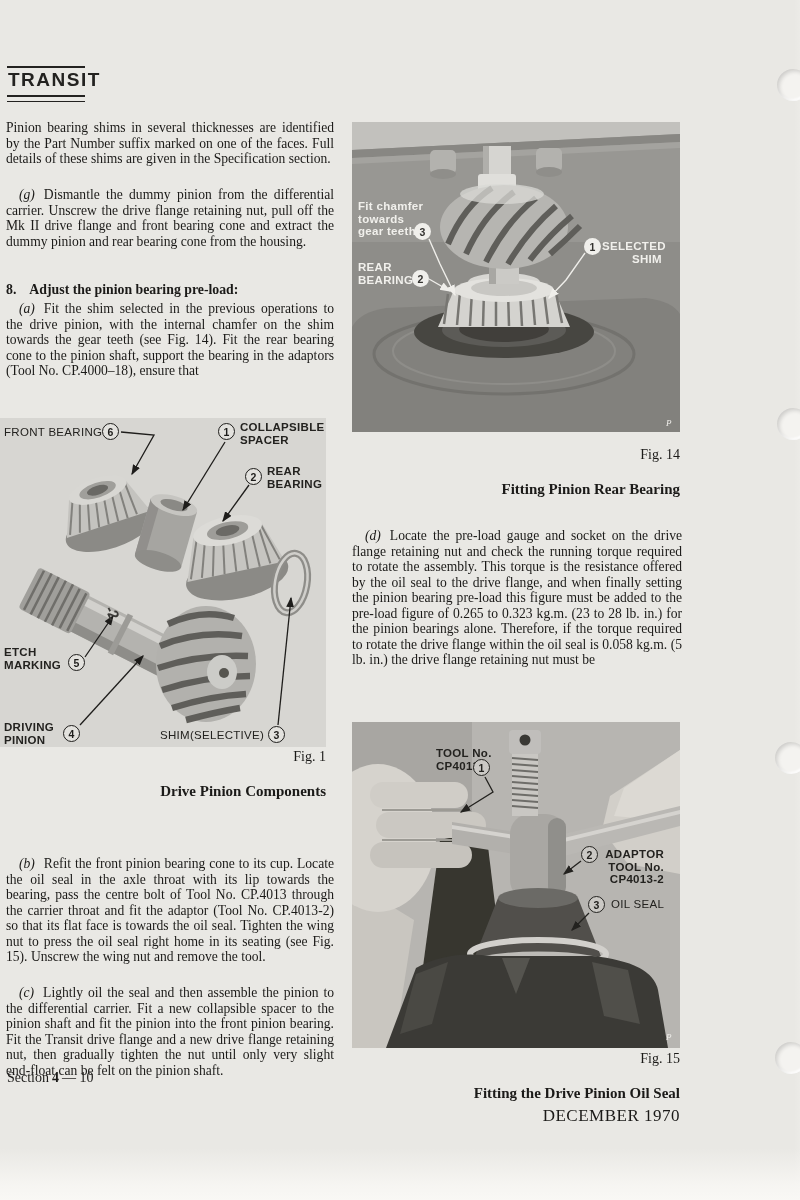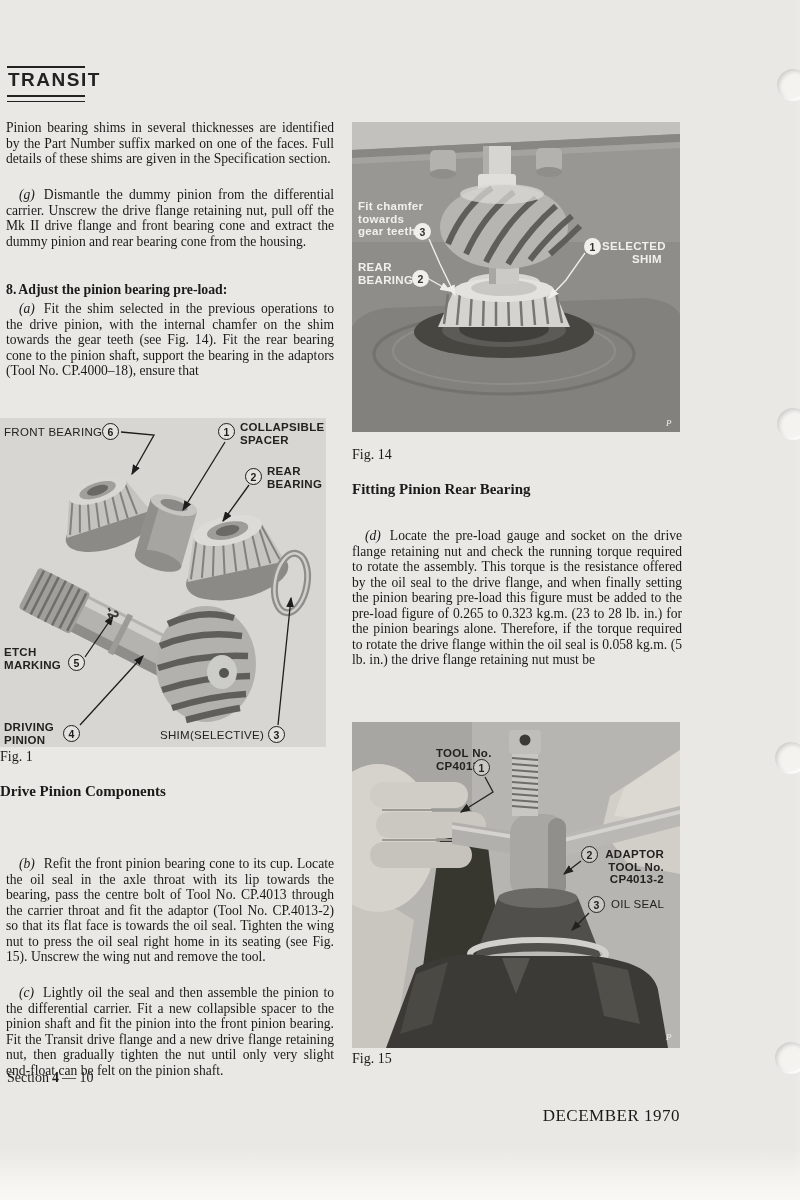--- a/index.html
+++ b/index.html
@@ -17,40 +17,40 @@
   .masthead .rule.thin{height:1.5px;margin-top:3.5px;}
   .masthead .title{font-family:"Liberation Sans",sans-serif;font-weight:bold;font-size:19px;
         letter-spacing:1.5px;color:#232220;padding:1px 0 1px 1px;}
   
   .para{position:absolute;left:6px;width:328px;margin:0;font-size:13.6px;line-height:15.5px;
         text-align:justify;}
   .para.right{left:352px;width:330px;}
   .indent{text-indent:13px;}
   .plabel{font-style:italic;margin-right:9px;}
   .h8{position:absolute;left:6px;width:328px;margin:0;font-size:13.8px;font-weight:bold;}
-  .h8 .htext{margin-left:2px;}
+  .h8 .htext{margin-left:13px;}
   
   .fig{position:absolute;overflow:hidden;}
   .fig svg{position:absolute;left:0;top:0;}
   .lbl{position:absolute;font-family:"Liberation Sans",sans-serif;font-size:11.5px;
         line-height:12.5px;letter-spacing:0.3px;white-space:nowrap;}
   .lbl span{display:block;font-weight:bold;}
   .lbl.dark{color:#23221f;}
   .lbl.light{color:#f1f0ec;}
   .lbl.r{text-align:right;}
   .co{position:absolute;width:17px;height:17px;border-radius:50%;box-sizing:border-box;
       display:flex;align-items:center;justify-content:center;
       font-family:"Liberation Sans",sans-serif;font-size:10.5px;font-weight:bold;}
   .co13{background:#e3e2de;border:1.4px solid #1e1d1b;color:#1e1d1b;}
   .co14{background:#f0efeb;color:#33322f;}
   .co15{background:#cbc9c5;border:1.4px solid #23221f;color:#23221f;}
   .etch{position:absolute;font-family:"Liberation Sans",sans-serif;font-weight:bold;
         font-size:15px;color:#3a3936;transform:rotate(64deg);}
   .pmark{position:absolute;font-size:9px;font-style:italic;color:#efeeea;}
-  .fig-caption{position:absolute;text-align:left;margin:0;}
+  .fig-caption{position:absolute;text-align:right;margin:0;}
   .fig-caption .l1{font-size:14px;display:block;}
   .fig-caption .l2{font-size:15px;font-weight:bold;display:block;margin-top:18px;}
   
   .footer-left{position:absolute;left:7px;top:1070px;font-size:14px;}
   .footer-left b{margin:0 3px;}
   .footer-right{position:absolute;left:452px;top:1106px;width:228px;text-align:right;
         font-size:17px;letter-spacing:0.5px;}
 </style>
 </head>
 <body>
@@ -380,18 +380,19 @@
       <span>ADAPTOR</span>
       <span>TOOL No.</span>
       <span>CP4013-2</span>
     </div>
     <span class="co co15" style="left:236px;top:174px">3</span>
     <div class="lbl dark" style="left:259px;top:176px">OIL SEAL</div>
     <span class="pmark" style="left:314px;top:310px">P</span>
   </div>
   <div class="fig-caption" style="left:352px;top:1051px;width:328px">
     <span class="l1">Fig. 15</span>
+    <span class="l2">Fitting the Drive Pinion Oil Seal</span>
   </div>
 
   <div class="footer-left"><span>Section</span><b>4</b><span>— 10</span></div>
   <div class="footer-right">DECEMBER 1970</div>
 
 </div>
 
 </body></html>

